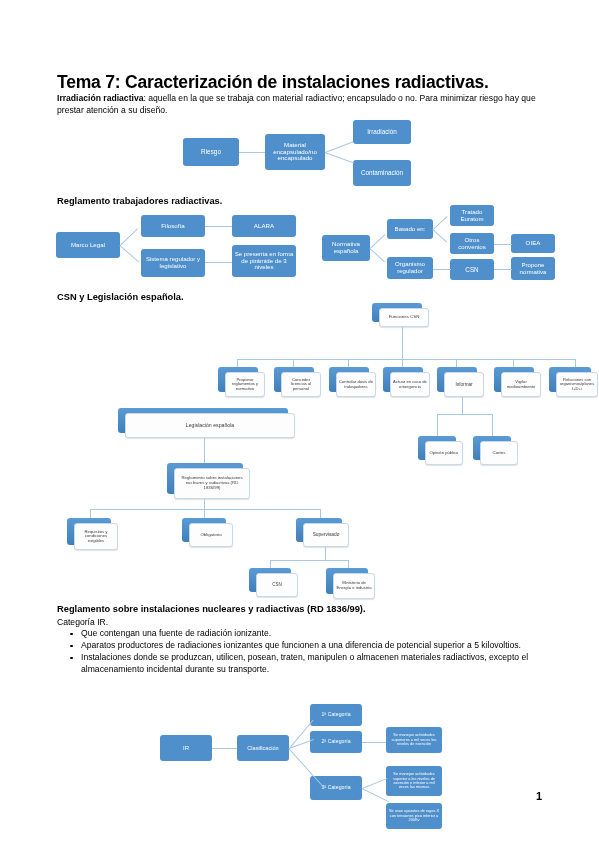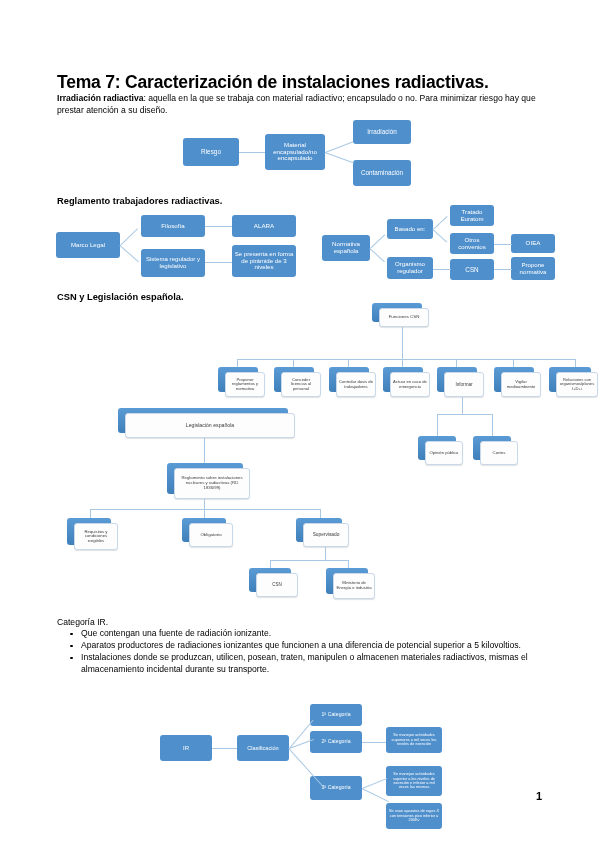--- a/index.html
+++ b/index.html
@@ -212,26 +212,27 @@
     <div class="nd3" style="left:249px;top:568px;width:42px;height:24px;">
       <div class="back"></div>
       <div class="front" style="font-size:4.5px;">CSN</div>
     </div>
     <div class="nd3" style="left:326px;top:568px;width:42px;height:26px;">
       <div class="back"></div>
       <div class="front" style="font-size:4.2px;">Ministerio de Energía e industria</div>
     </div>
   </div>
 
+  <div class="sec-h" style="left:57px;top:604px;">Reglamento sobre instalaciones nucleares y radiactivas (RD 1836/99).</div>
   <div class="para" style="left:57px;top:617px;">Categoría IR.</div>
 
   <ul class="bullets" style="top:628px;width:495px;">
     <li>Que contengan una fuente de radiación ionizante.</li>
     <li>Aparatos productores de radiaciones ionizantes que funcionen a una diferencia de potencial superior a 5 kilovoltios.</li>
-    <li>Instalaciones donde se produzcan, utilicen, posean, traten, manipulen o almacenen materiales radiactivos, mismas el almacenamiento incidental durante su transporte.</li>
+    <li>Instalaciones donde se produzcan, utilicen, posean, traten, manipulen o almacenen materiales radiactivos, excepto el almacenamiento incidental durante su transporte.</li>
   </ul>
 
   <div class="dg" style="left:0;top:0;width:599px;height:848px;pointer-events:none;">
     <div class="nd" style="left:160px;top:735px;width:52px;height:26px;font-size:6px;">IR</div>
     <div class="nd" style="left:237px;top:735px;width:52px;height:26px;font-size:5.6px;">Clasificación</div>
     <div class="ln lh" style="left:212px;top:748px;width:25px;"></div>
 
     <div class="nd" style="left:310px;top:704px;width:52px;height:22px;font-size:5.2px;">1ª Categoría</div>
     <div class="nd" style="left:310px;top:731px;width:52px;height:22px;font-size:5.2px;">2ª Categoría</div>
     <div class="nd" style="left:310px;top:776px;width:52px;height:24px;font-size:5.2px;">3ª Categoría</div>

